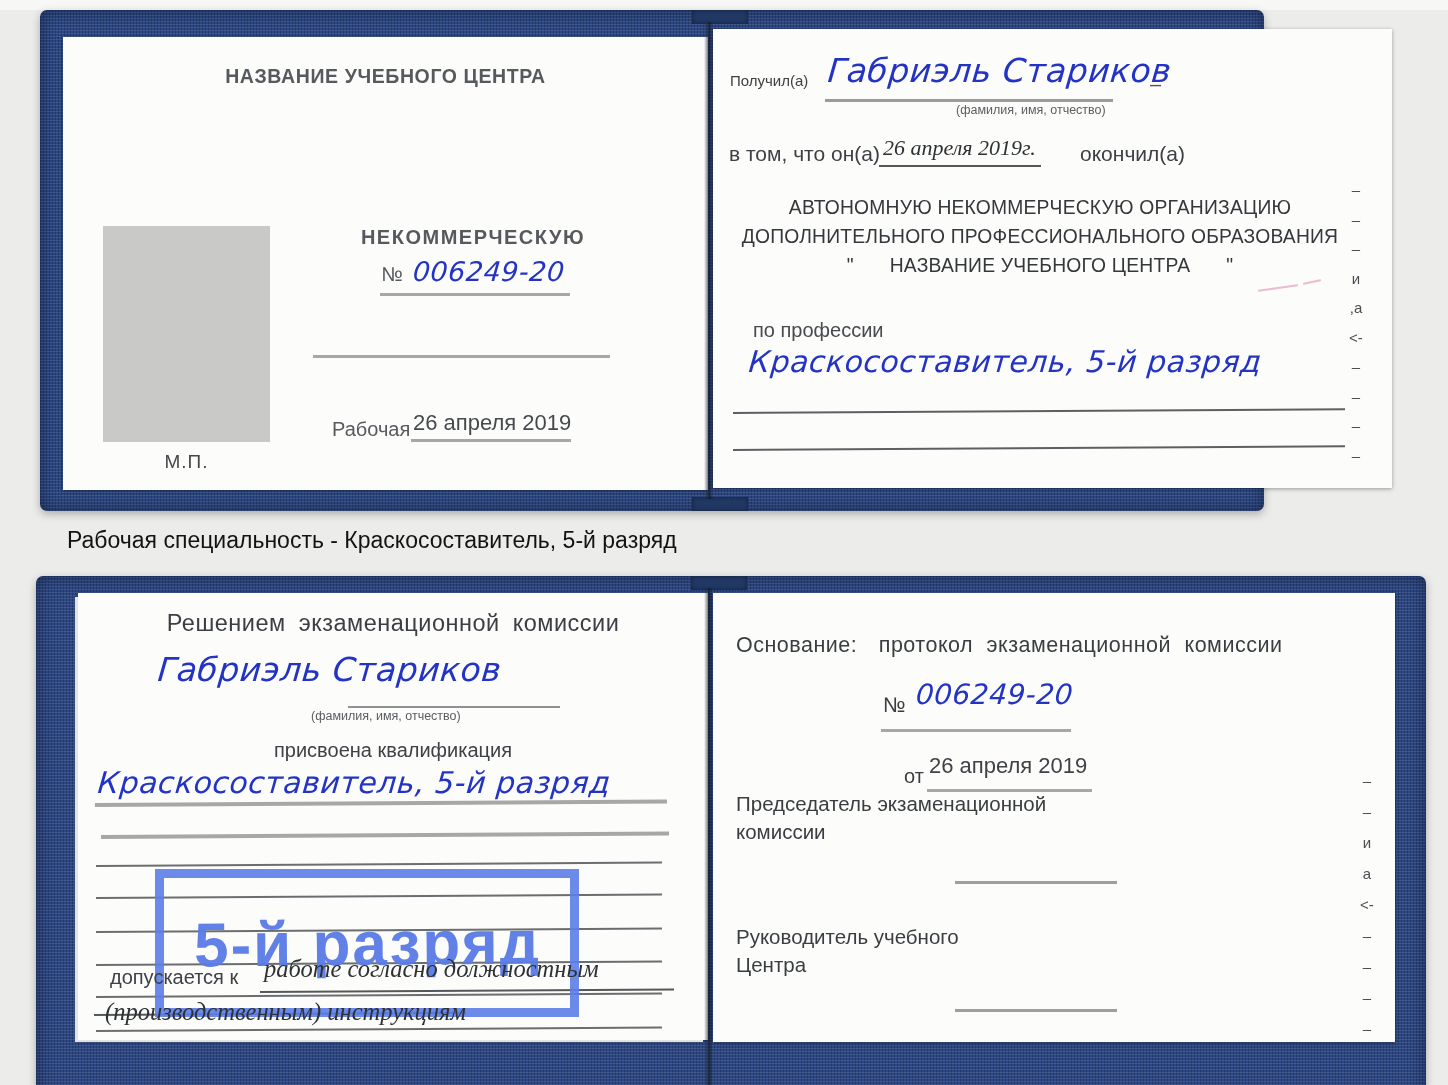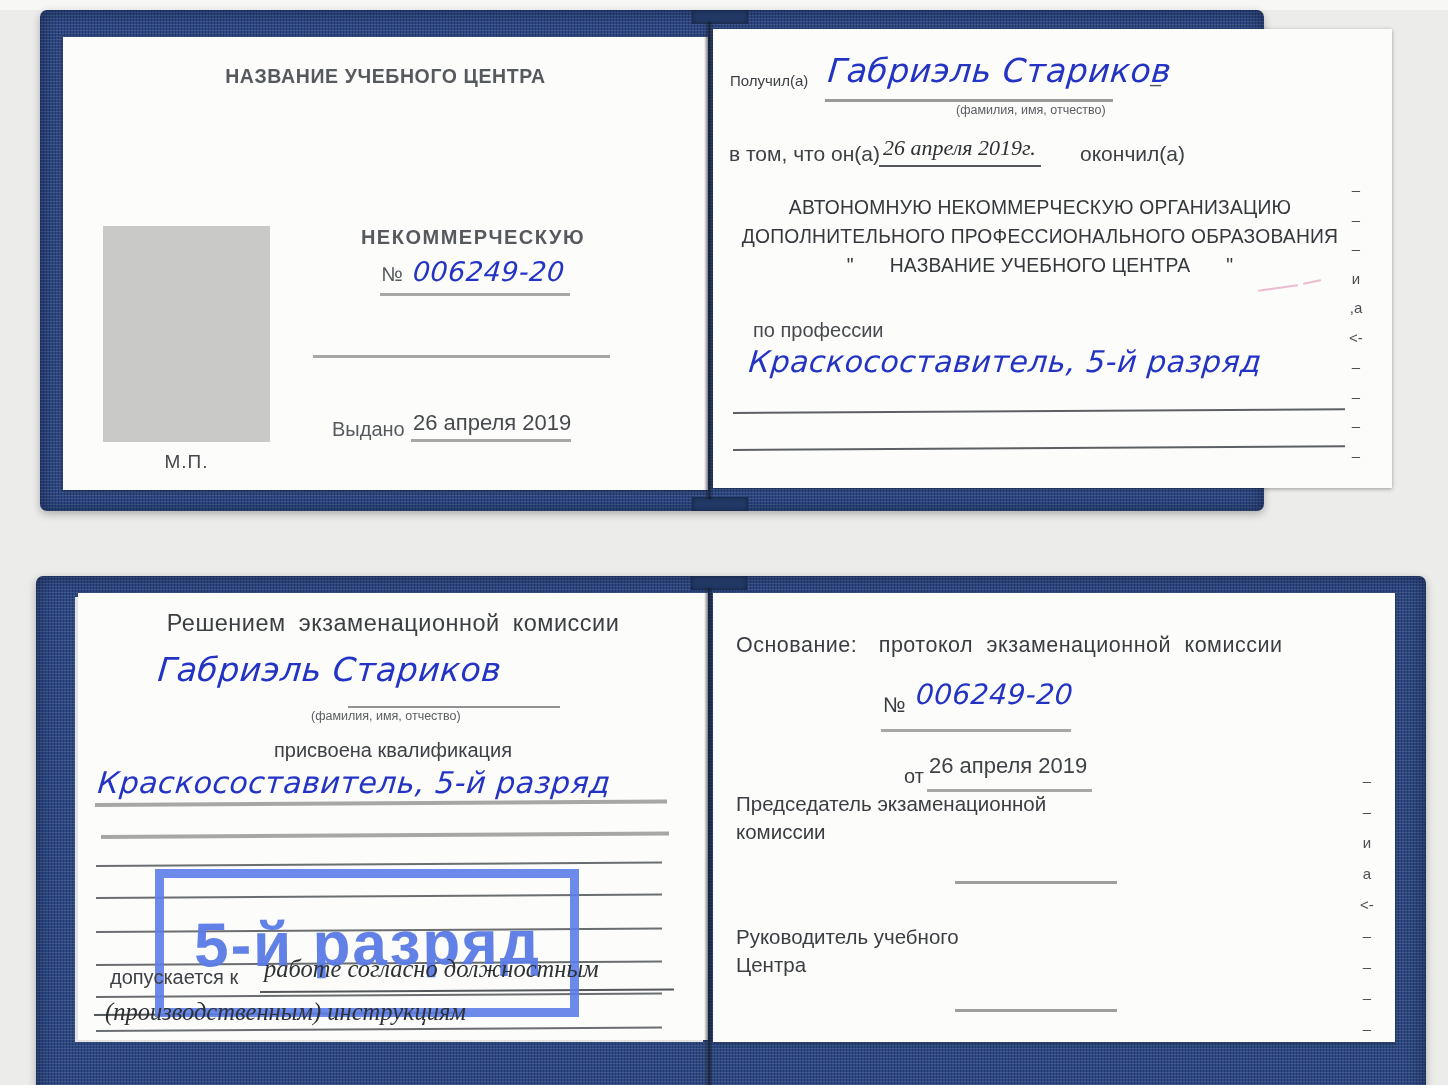--- a/index.html
+++ b/index.html
@@ -41,21 +41,21 @@
       <div class="abs" style="left:0;right:0;top:28px;text-align:center;font-weight:bold;font-size:19.5px;color:#565a5e;letter-spacing:.6px;">НАЗВАНИЕ УЧЕБНОГО ЦЕНТРА</div>
       <div class="abs" style="left:40px;top:189px;width:167px;height:216px;background:#c9c9c8;"></div>
       <div class="abs" style="left:40px;top:414px;width:167px;text-align:center;font-size:19px;color:#45484c;letter-spacing:1px;">М.П.</div>
       <div class="abs gray-lbl" style="left:255px;top:189px;width:310px;text-align:center;font-weight:bold;font-size:20px;letter-spacing:1.5px;">НЕКОММЕРЧЕСКУЮ</div>
       <div class="abs" style="left:255px;top:219px;width:310px;text-align:center;">
         <span class="gray-lbl" style="font-size:20px;">№</span>
         <span class="hand" style="display:inline-block;font-size:27px;margin-left:6px;">006249-20</span>
       </div>
       <div class="ln" style="left:317px;top:256px;width:190px;"></div>
       <div class="ln" style="left:250px;top:318px;width:297px;"></div>
-      <span class="abs gray-lbl" style="left:269px;top:381px;font-size:20px;">Выдано</span>
+      <span class="abs gray-lbl" style="left:269px;top:381px;font-size:20px;">Рабочая</span>
       <span class="abs txt" style="left:350px;top:373px;font-size:22px;color:#46494d;">26 апреля 2019</span>
       <div class="ln" style="left:348px;top:402px;width:160px;"></div>
     </div>
 
     <div class="page" style="left:673px;top:19px;width:679px;height:459px;">
       <span class="abs txt" style="left:17px;top:43px;font-size:15px;">Получил(а)</span>
       <span class="abs hand" style="left:115px;top:22px;font-size:33px;">Габриэль Стариков</span>
       <div class="ln" style="left:112px;top:70px;width:288px;height:2.5px;background:#9b9b9a;"></div>
       <span class="abs" style="left:243px;top:74px;font-size:12.5px;color:#5a5d61;">(фамилия, имя, отчество)</span>
       <span class="abs" style="left:437px;top:44px;font-size:20px;color:#505356;">–</span>
@@ -91,20 +91,21 @@
         <span>,а</span>
         <span>&lt;-</span>
         <span>–</span>
         <span>–</span>
         <span>–</span>
         <span>–</span>
       </div>
     </div>
   </div>
 
+  <div class="abs" style="left:67px;top:527px;font-size:23px;color:#131313;">Рабочая специальность - Краскосоставитель, 5-й разряд</div>
 
   <div class="cover" style="left:36px;top:576px;width:1390px;height:560px;">
     <div class="tab" style="left:655px;top:0;"></div>
     <div class="tab" style="left:655px;bottom:0;"></div>
     <div class="fold" style="left:668px;"></div>
 
     <div class="page" style="left:42px;top:17px;width:630px;height:447px;box-shadow:-4px 3px 0 -1px #e3e3e1, 0 1px 4px rgba(0,0,0,.35);">
       <div class="abs" style="left:0;right:0;top:17px;text-align:center;font-size:23.5px;color:#3b3e42;word-spacing:6px;letter-spacing:.5px;">Решением экзаменационной комиссии</div>
       <span class="abs hand" style="left:80px;top:57px;font-size:33px;">Габриэль Стариков</span>
       <div class="ln-dark" style="left:270px;top:113px;width:212px;background:#8f9193;"></div>

